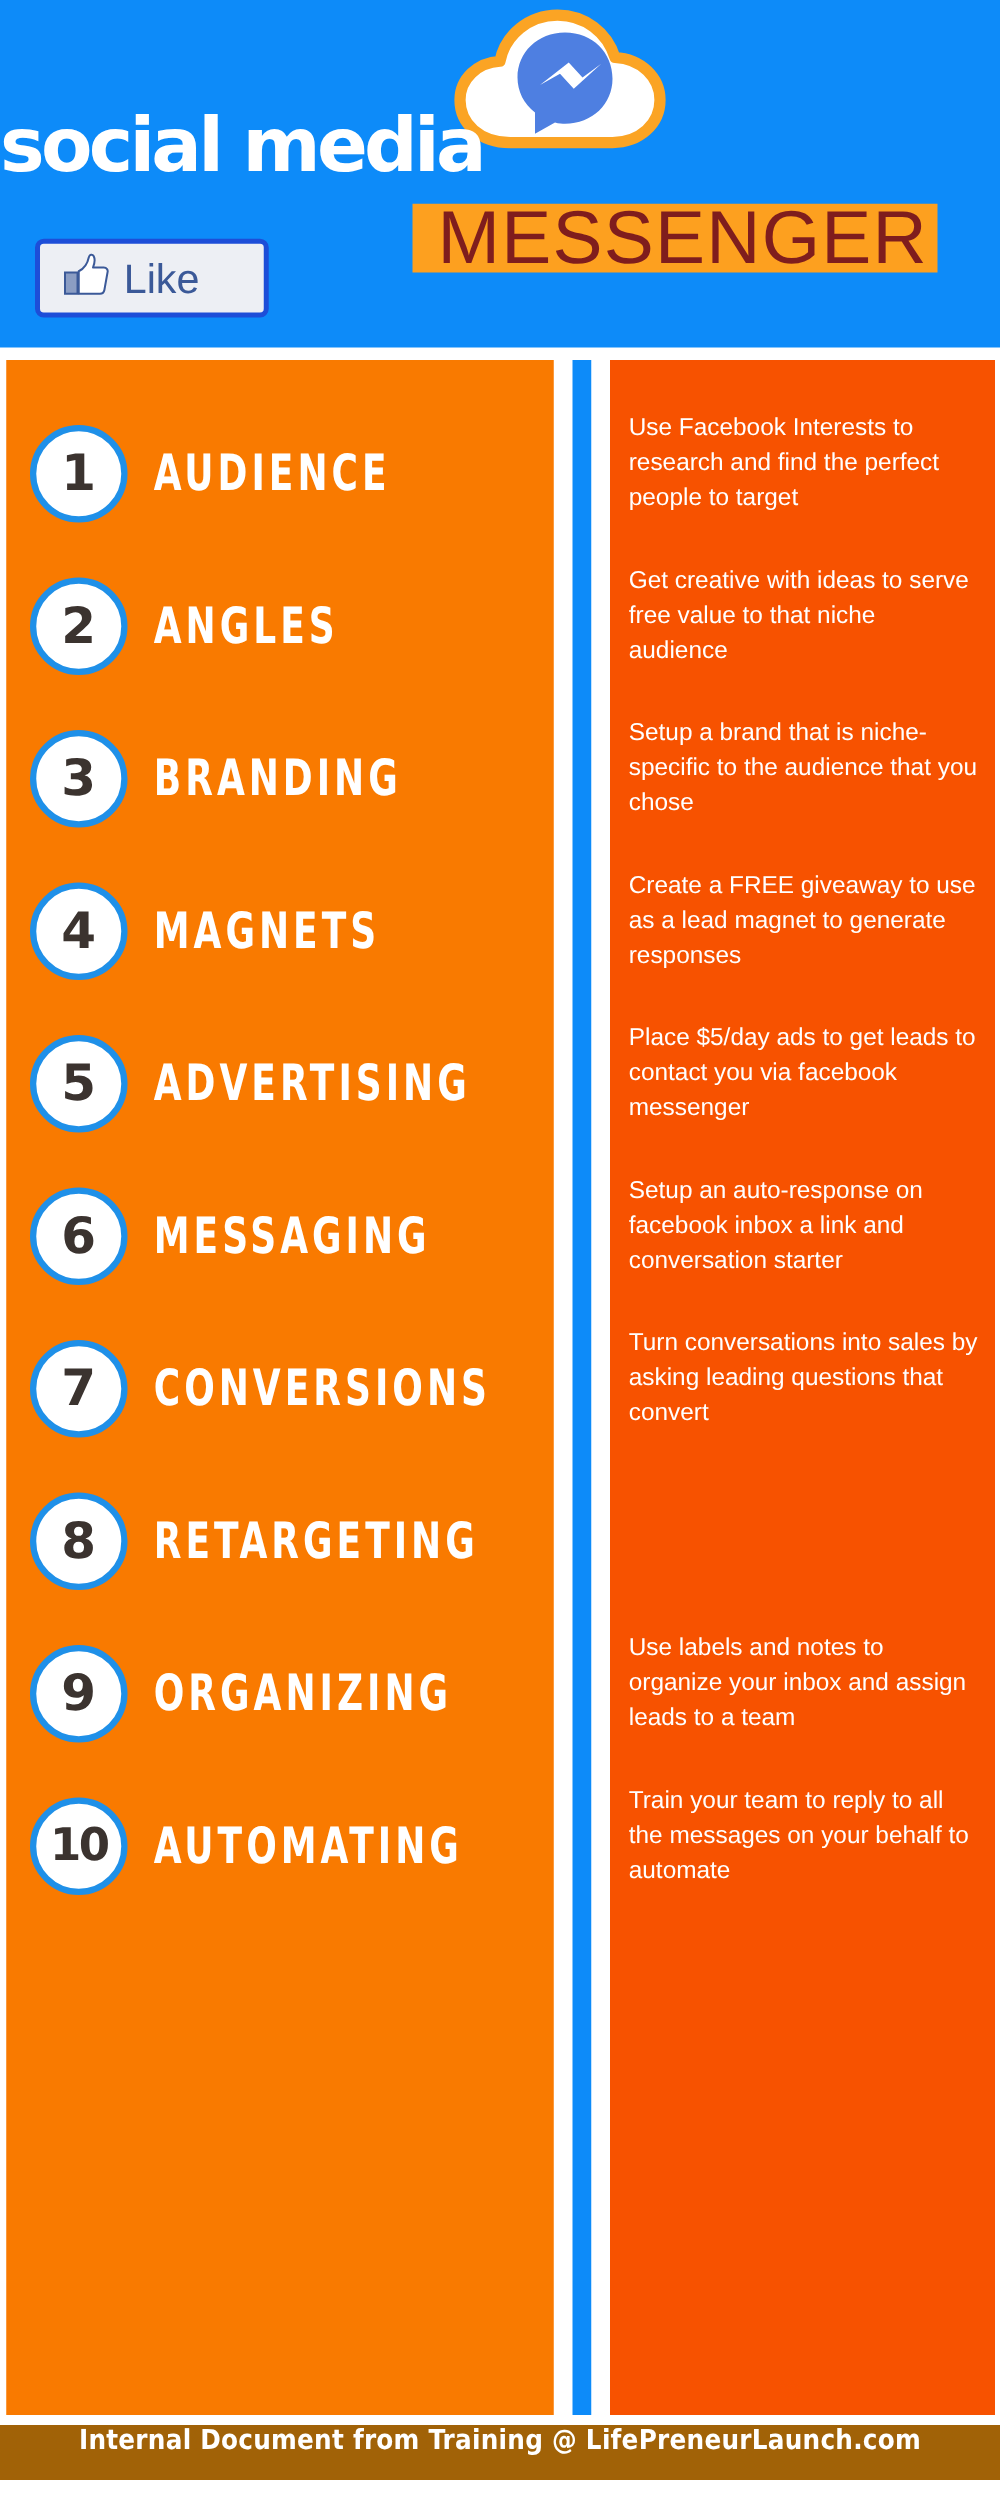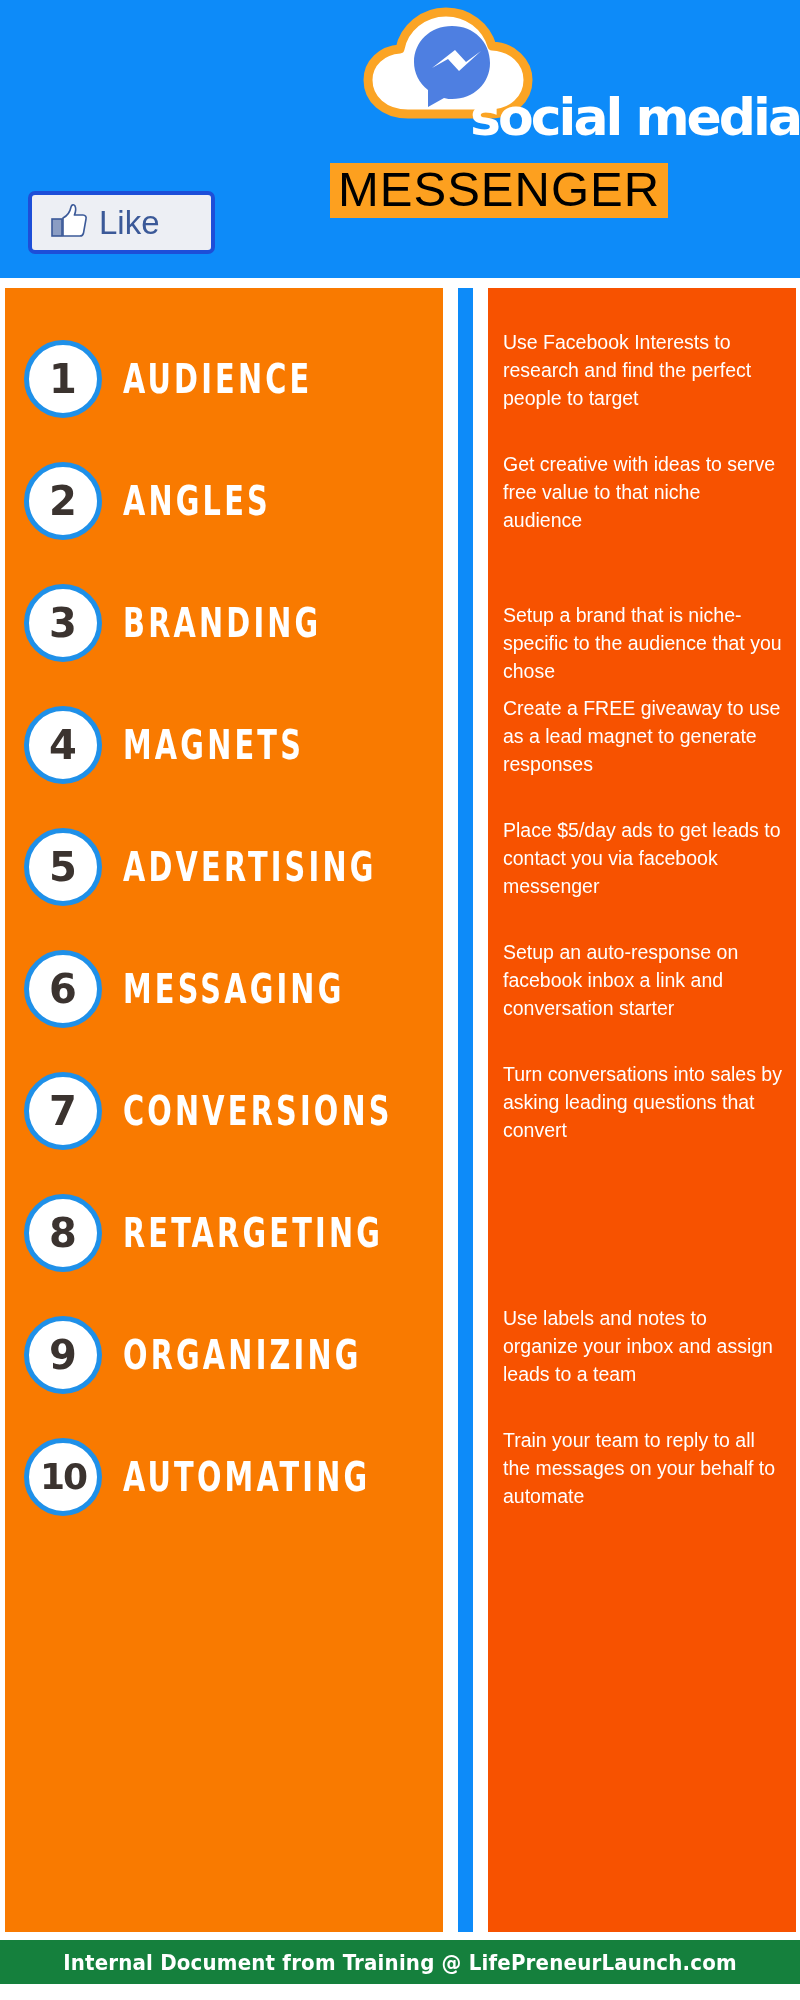--- a/index.html
+++ b/index.html
@@ -17,41 +17,41 @@
     background:#0d8bf9;
     overflow:hidden;
   }
 
   
   #logo-wrap { position:absolute; left:362px; top:6px; width:180px; height:120px; }
 
   
   #title-main {
     position:absolute; left:0; top:80px; width:800px;
-    text-align:right;
+    text-align:left;
     font-family:"DejaVu Sans", sans-serif;
     font-weight:bold;
-    font-size:52px;
+    font-size:60px;
     line-height:74px;
     letter-spacing:-3px;
     color:#ffffff;
     white-space:nowrap;
   }
 
   
   #title-sub1 {
     position:absolute; left:330px; top:163px;
     background:#fda01f;
-    padding:2px 8px 4px 8px;
+    padding:2px 8px 4px 20px;
     font-family:"Liberation Sans", sans-serif;
     font-weight:normal;
-    font-size:49px;
+    font-size:60px;
     line-height:49px;
     letter-spacing:1px;
-    color:#000000;
+    color:#7f1d1d;
     white-space:nowrap;
   }
   
   #title-sub2 {
     position:absolute; left:352px; top:215px;
     background:#fda01f;
     padding:2px 8px 4px 8px;
     font-family:"Liberation Sans", sans-serif;
     font-weight:normal;
     font-size:49px;
@@ -138,22 +138,22 @@
     font-family:Liberation Sans, sans-serif;
     font-size:19.5px;
     line-height:28px;
     color:#ffffff;
   }
 
   
   #footer {
     position:absolute; left:0; top:1940px;
     width:800px; height:44px;
-    background:#15803d;
-    display:flex; align-items:center; justify-content:center;
+    background:#a16207;
+    display:flex; align-items:flex-start; justify-content:center;
   }
   #footer-text {
     font-family:"DejaVu Sans Condensed","Liberation Sans Narrow","Liberation Sans", sans-serif;
     font-weight:bold;
     font-size:22px;
     color:#ffffff;
     letter-spacing:0.2px;
     white-space:nowrap;
   }
 </style>
@@ -259,21 +259,21 @@
     <div class="step-label">AUTOMATING</div>
   </div>
 
 </div>
 
 <div id="divider-strip"></div>
 
 <div id="right-panel">
   <div class="desc-block" style="top:40px;">Use Facebook Interests to research and find the perfect people to target</div>
   <div class="desc-block" style="top:162px;">Get creative with ideas to serve free value to that niche audience</div>
-  <div class="desc-block" style="top:284px;margin-top:29px;">Setup a brand that is niche-specific to the audience that you chose</div>
+  <div class="desc-block" style="top:284px;">Setup a brand that is niche-specific to the audience that you chose</div>
   <div class="desc-block" style="top:406px;">Create a FREE giveaway to use as a lead magnet to generate responses</div>
   <div class="desc-block" style="top:528px;">Place $5/day ads to get leads to contact you via facebook messenger</div>
   <div class="desc-block" style="top:650px;">Setup an auto-response on facebook inbox a link and conversation starter</div>
   <div class="desc-block" style="top:772px;">Turn conversations into sales by asking leading questions that convert</div>
   <div class="desc-block" style="top:1016px;">Use labels and notes to organize your inbox and assign leads to a team</div>
   <div class="desc-block" style="top:1138px;">Train your team to reply to all the messages on your behalf to automate</div>
 </div>
 
 <div id="footer">
   <span id="footer-text">Internal Document from Training @ LifePreneurLaunch.com</span>

